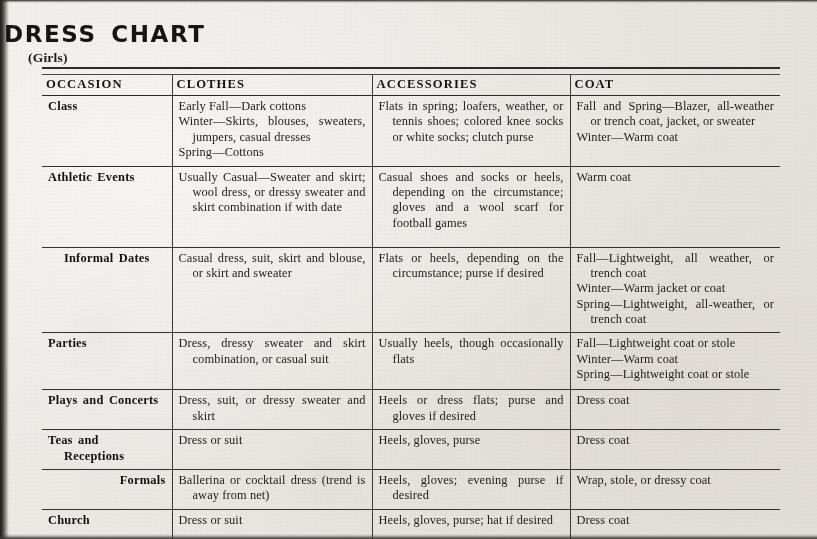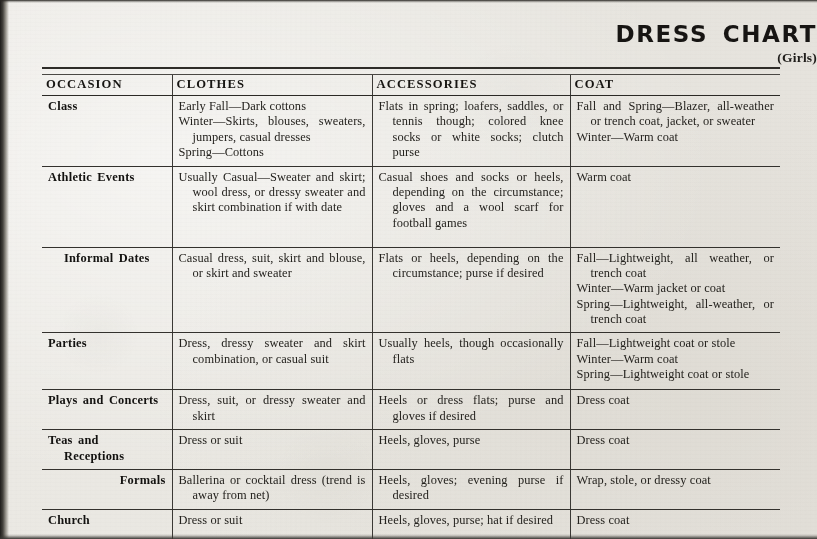--- a/index.html
+++ b/index.html
@@ -58,41 +58,42 @@
     height: 3px;
     pointer-events: none;
     z-index: 3;
   }
   .scan-edge-top { top: 0; background: linear-gradient(180deg, #2a2824 0%, rgba(42,40,36,0.25) 60%, rgba(42,40,36,0) 100%); }
   .scan-edge-bottom { bottom: 0; height: 5px; background: linear-gradient(0deg, #3a3834 0%, rgba(58,56,52,0.2) 70%, rgba(58,56,52,0) 100%); }
 
   
   .title-block {
     position: absolute;
-    left: 12px; right: 0;
+    left: 4px; right: 0;
     top: 22px;
-    text-align: right;
+    text-align: left;
     z-index: 2;
   }
   .chart-title {
     font-family: "DejaVu Sans", sans-serif;
     font-weight: bold;
     font-size: 23px;
     letter-spacing: 1.6px;
     color: #171513;
     line-height: 1.05;
     word-spacing: 5px;
   }
   .chart-subtitle {
     margin-top: 4px;
     font-family: "Liberation Serif", serif;
     font-weight: bold;
     font-size: 13.5px;
     color: #201e1b;
     letter-spacing: 0.2px;
+    padding-left: 24px;
   }
 
   
   .table-wrap {
     position: absolute;
     left: 42px;
     top: 67px;
     width: 738px;
     z-index: 2;
   }
@@ -195,21 +196,21 @@
       </thead>
       <tbody id="chart-body">
           <tr>
             <td class="occasion-cell" style="height: 60px;"><span>Class</span></td>
             <td class="just">
               <p class="hang">Early Fall—Dark cottons</p>
               <p class="hang">Winter—Skirts, blouses, sweaters, jumpers, casual dresses</p>
               <p class="hang">Spring—Cottons</p>
             </td>
             <td class="just">
-              <p class="hang">Flats in spring; loafers, saddles, or tennis though; colored knee socks or white socks; clutch purse</p>
+              <p class="hang">Flats in spring; loafers, weather, or tennis shoes; colored knee socks or white socks; clutch purse</p>
             </td>
             <td class="just">
               <p class="hang">Fall and Spring—Blazer, all-weather or trench coat, jacket, or sweater</p>
               <p class="hang">Winter—Warm coat</p>
             </td>
           </tr>
           <tr>
             <td class="occasion-cell" style="height: 72px;"><span>Athletic Events</span></td>
             <td class="just">
               <p class="hang">Usually Casual—Sweater and skirt; wool dress, or dressy sweater and skirt combination if with date</p>

